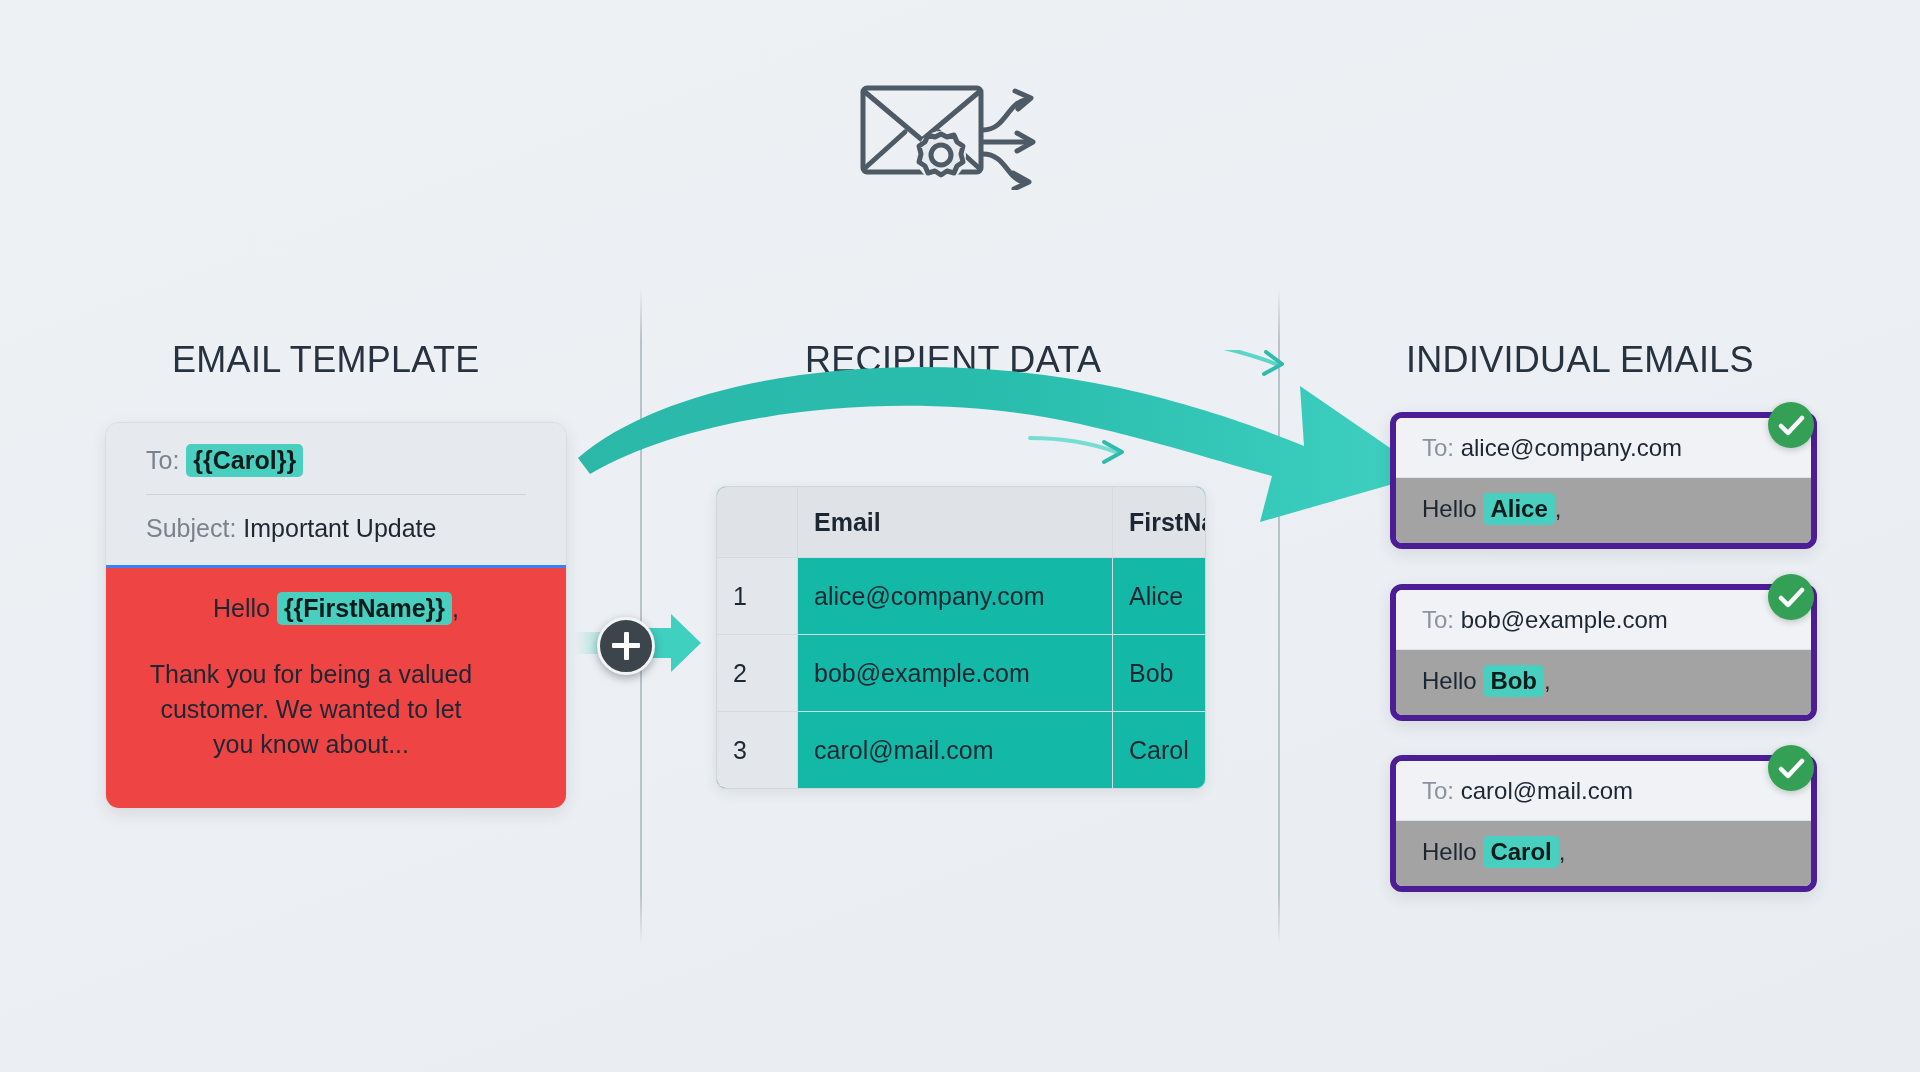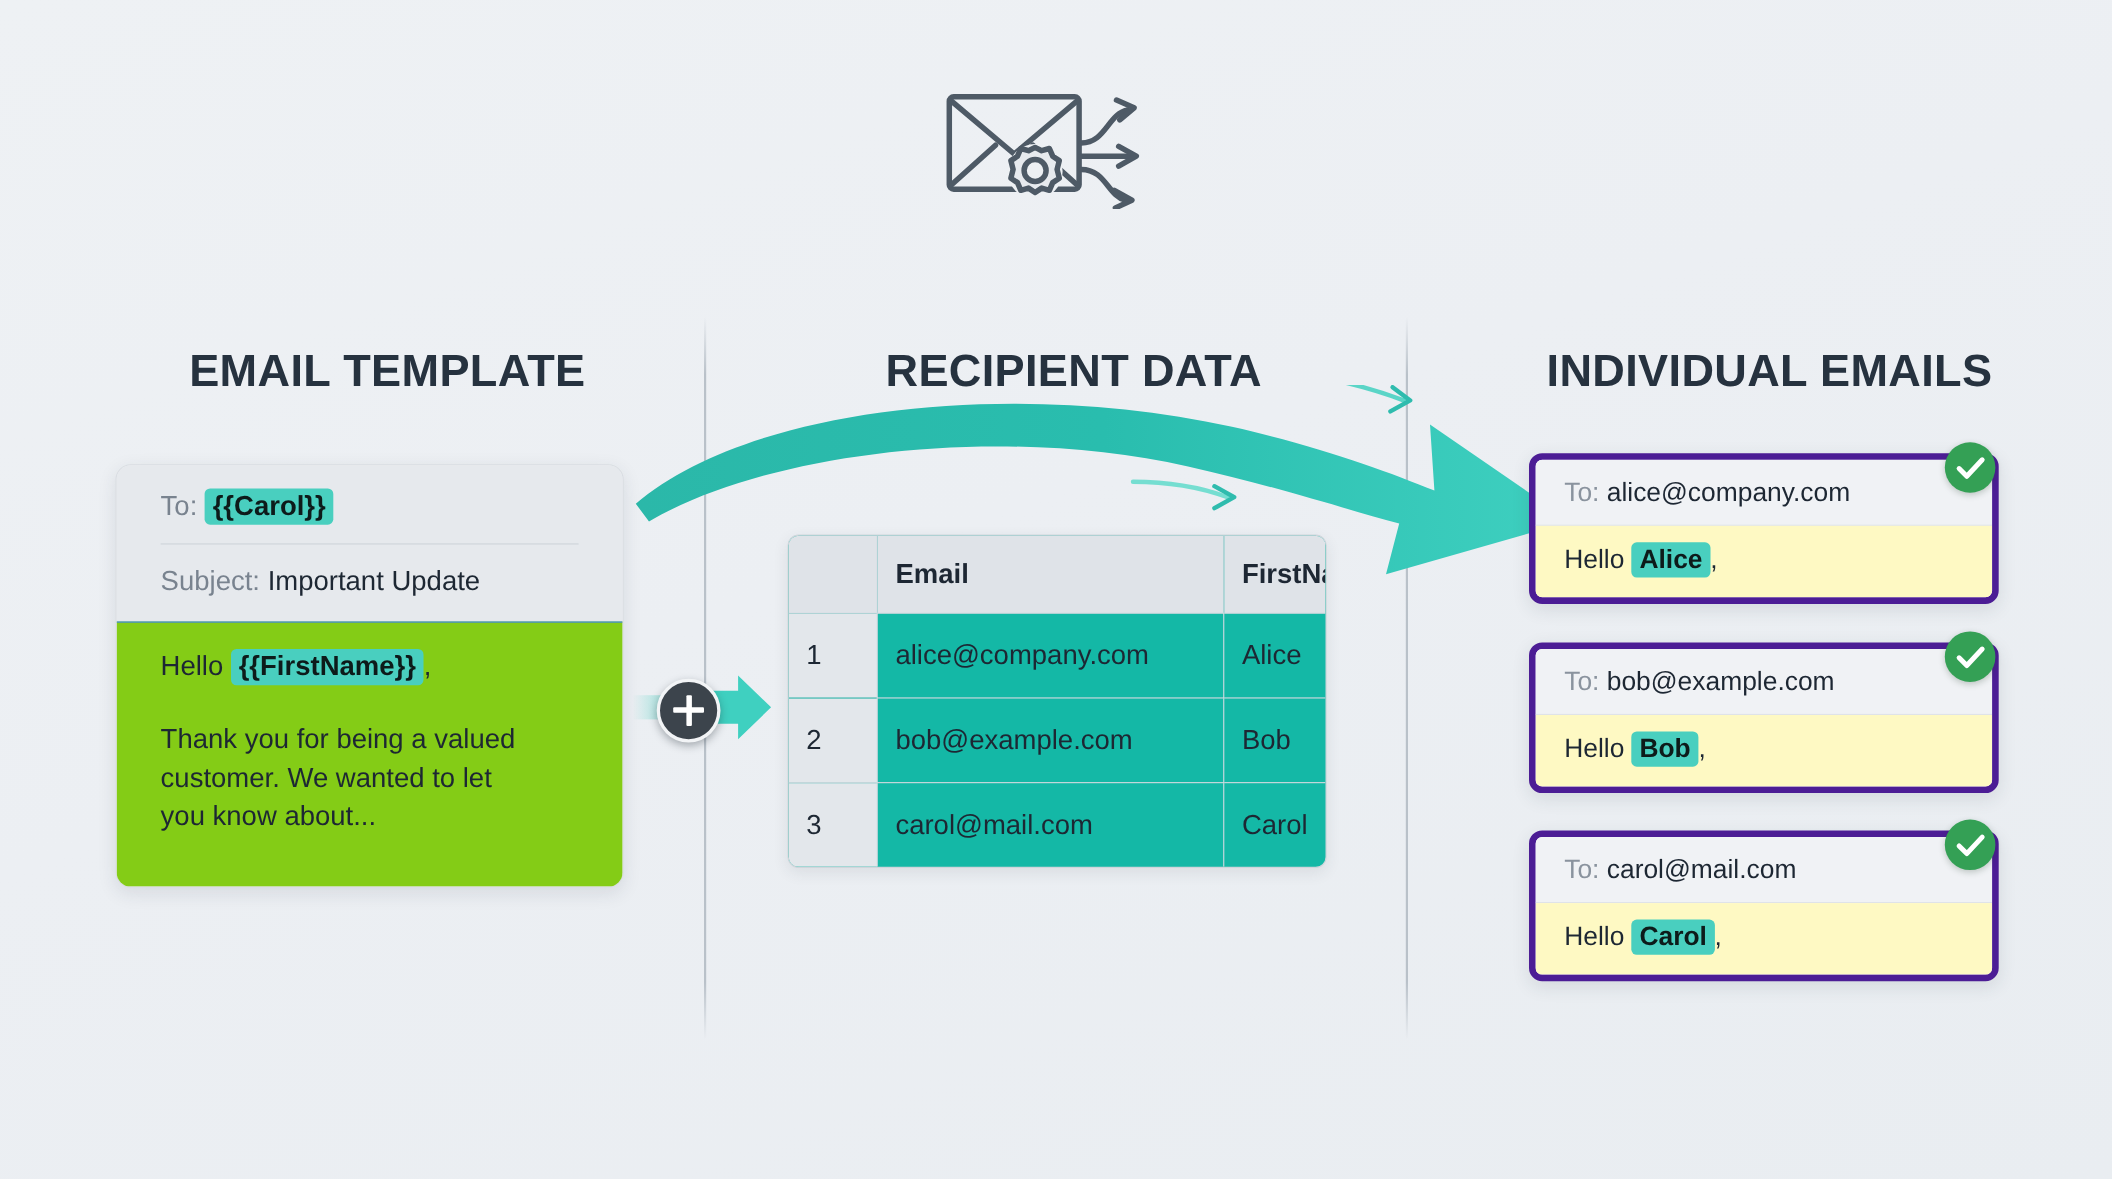--- a/index.html
+++ b/index.html
@@ -35,25 +35,26 @@
     top: 288px;
     height: 657px;
     background: linear-gradient(to bottom, rgba(178,186,194,0) 0%, #b9c1c9 8%, #b9c1c9 92%, rgba(178,186,194,0) 100%);
   }
   .divider.d1 { left: 640px; }
   .divider.d2 { left: 1278px; }
 
   
   .col-title {
     position: absolute;
-    font-size: 41px;
-    font-weight: bold;
+    font-size: 36px;
+    font-weight: normal;
     letter-spacing: 0.3px;
     color: #26323f;
     white-space: nowrap;
+    margin-top: 25px;
   }
   .col-title.t1 { left: 172px; top: 314px; }
   .col-title.t2 { left: 805px; top: 314px; }
   .col-title.t3 { left: 1406px; top: 314px; }
 
   
   .template-card {
     position: absolute;
     left: 105px;
     top: 422px;
@@ -74,23 +75,24 @@
     line-height: 1.25;
     white-space: nowrap;
   }
   .tpl-row .lbl { color: #79838f; }
   .tpl-rule {
     height: 1px;
     background: #ced4da;
     margin: 18px 0 18px 0;
   }
   .tpl-body {
-    background: #84cc16;
-    border-top: 1px solid #3b82f6;
+    background: #ef4444;
+    border-top: 3px solid #3b82f6;
     padding: 26px 40px 46px 40px;
+    text-align: center;
   }
   .tpl-hello {
     font-size: 25px;
     color: #1d2733;
     margin-bottom: 34px;
     white-space: nowrap;
   }
   .tpl-para {
     font-size: 25px;
     color: #1d2733;
@@ -223,21 +225,21 @@
   .out-head {
     background: #f0f2f5;
     border-bottom: 1px solid #dfe3e8;
     padding: 16px 26px 15px 26px;
     font-size: 24px;
     color: #1d2733;
     white-space: nowrap;
   }
   .out-head .lbl { color: #8a939e; }
   .out-body {
-    background: #fef9c3;
+    background: #a3a3a3;
     padding: 17px 26px 20px 26px;
     font-size: 24px;
     color: #1d2733;
     white-space: nowrap;
   }
   .out-body .token { font-size: 24px; }
   .check-badge {
     position: absolute;
     width: 46px;
     height: 46px;

